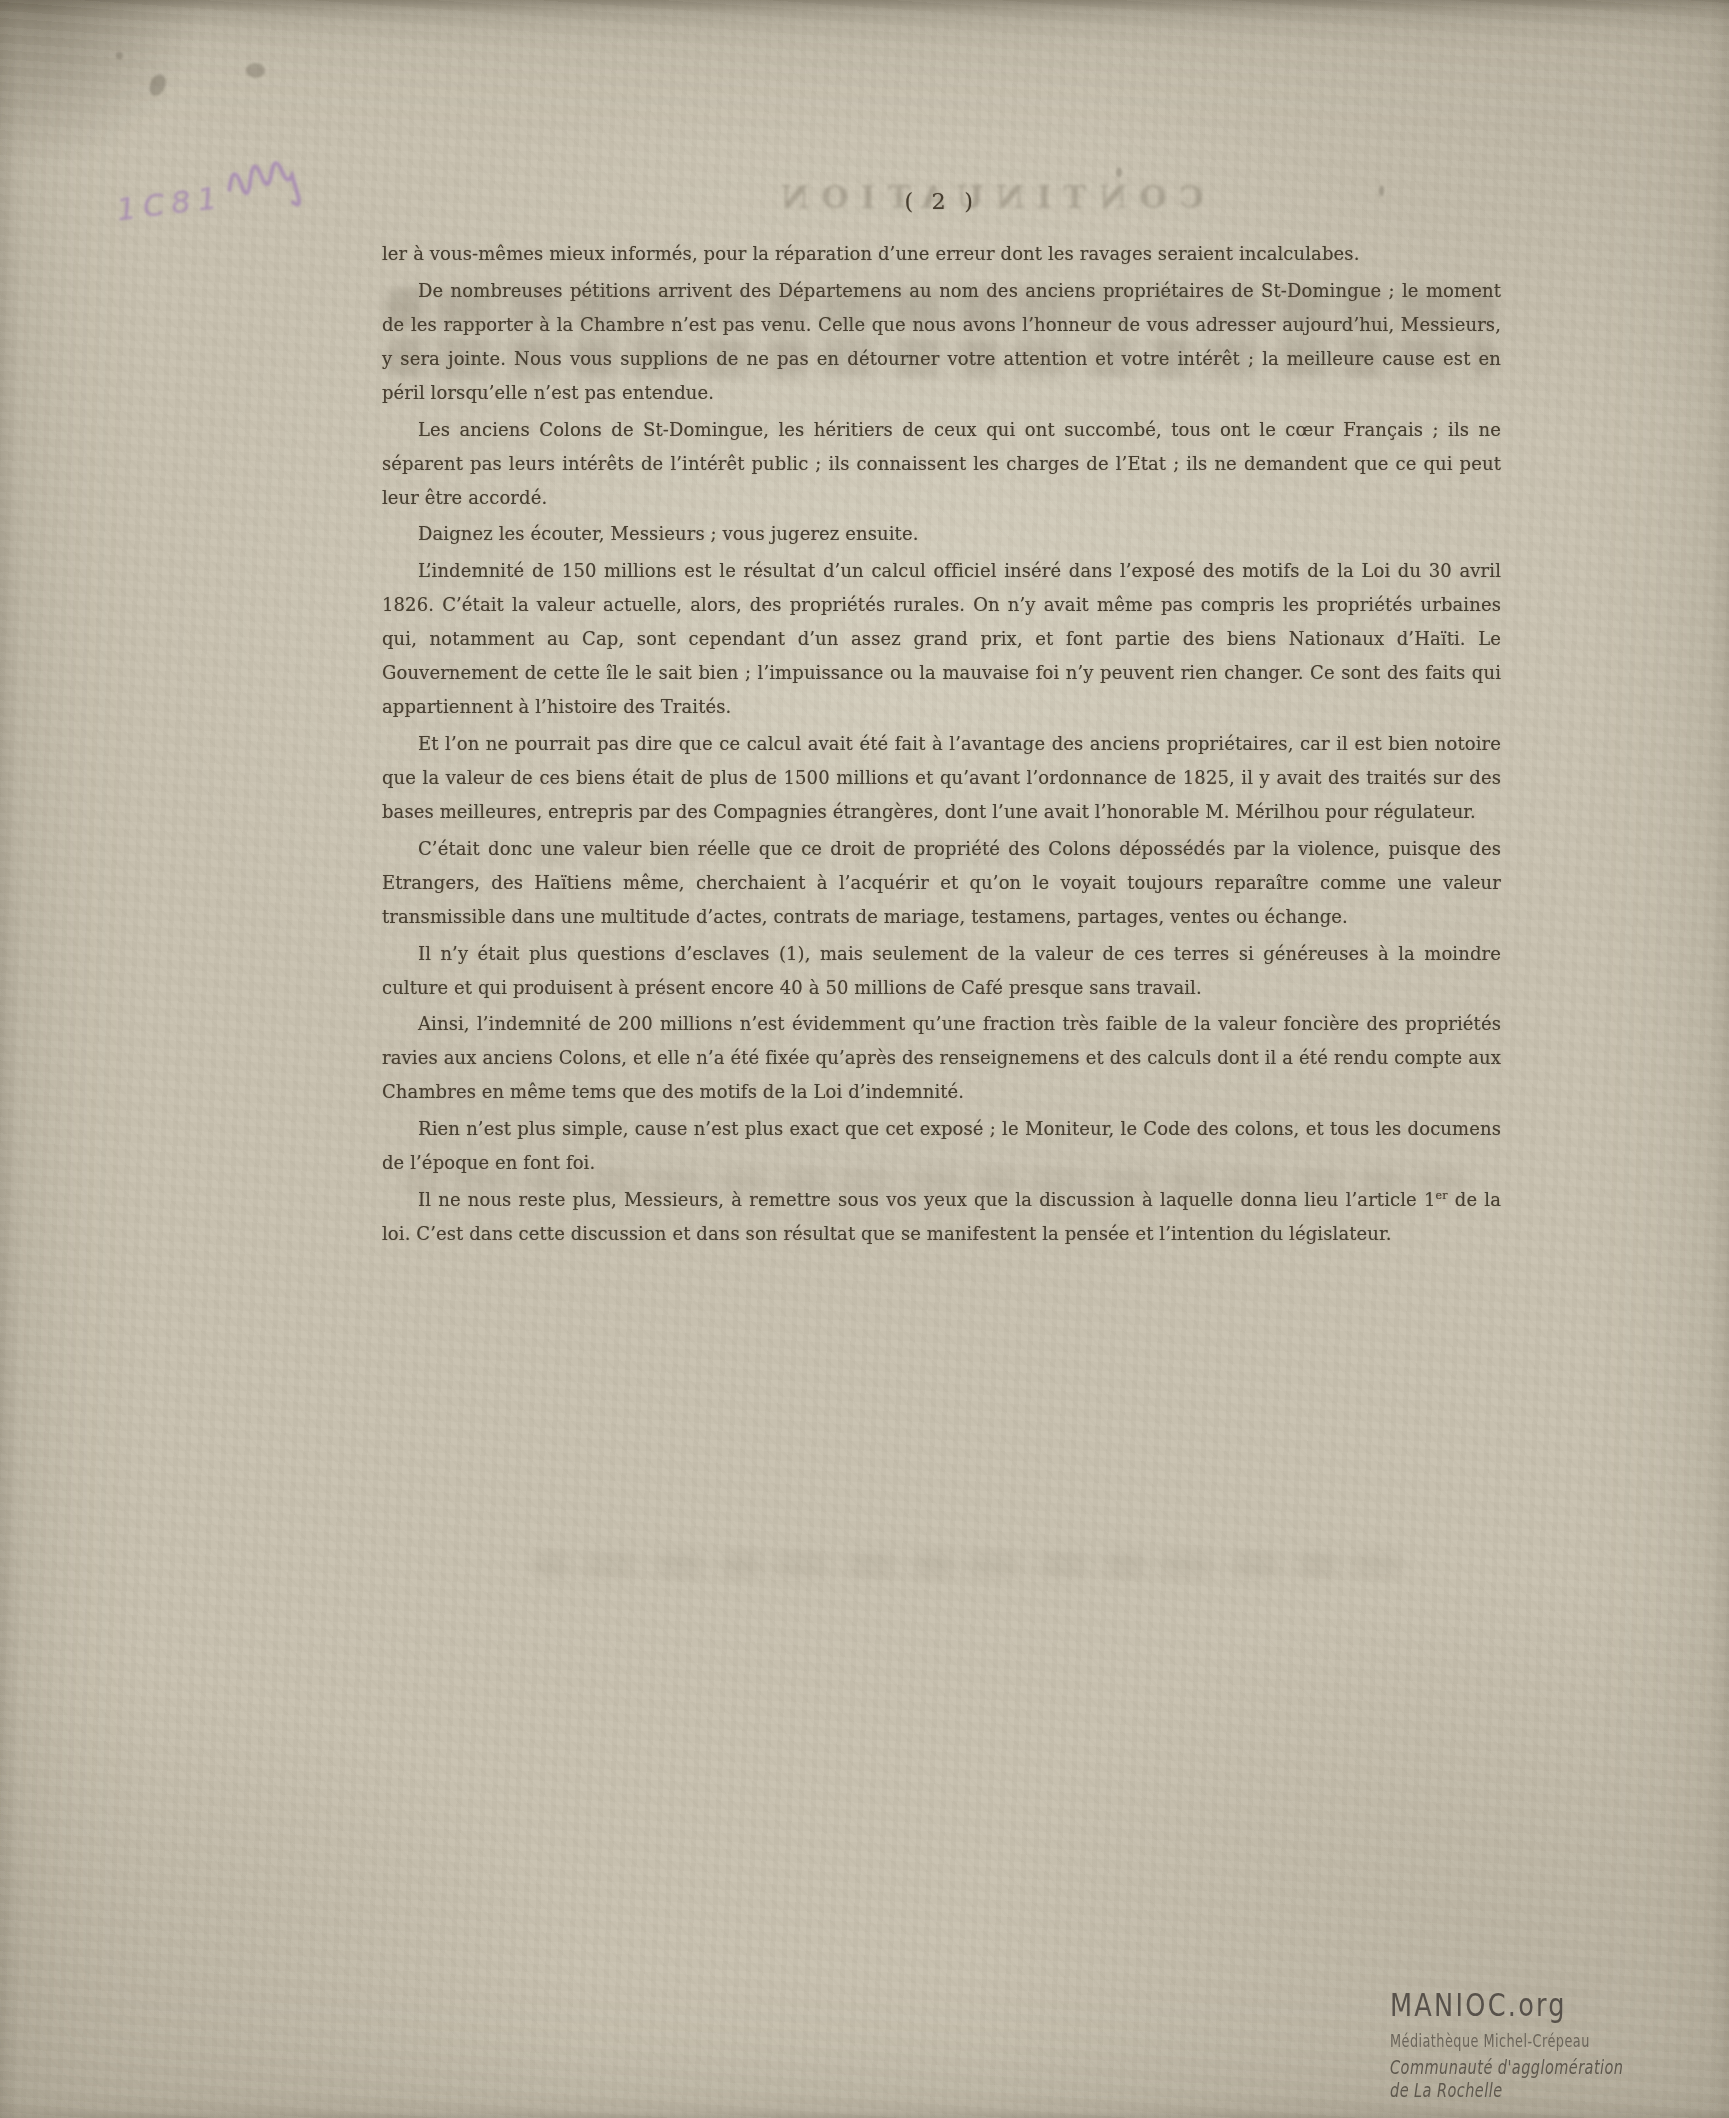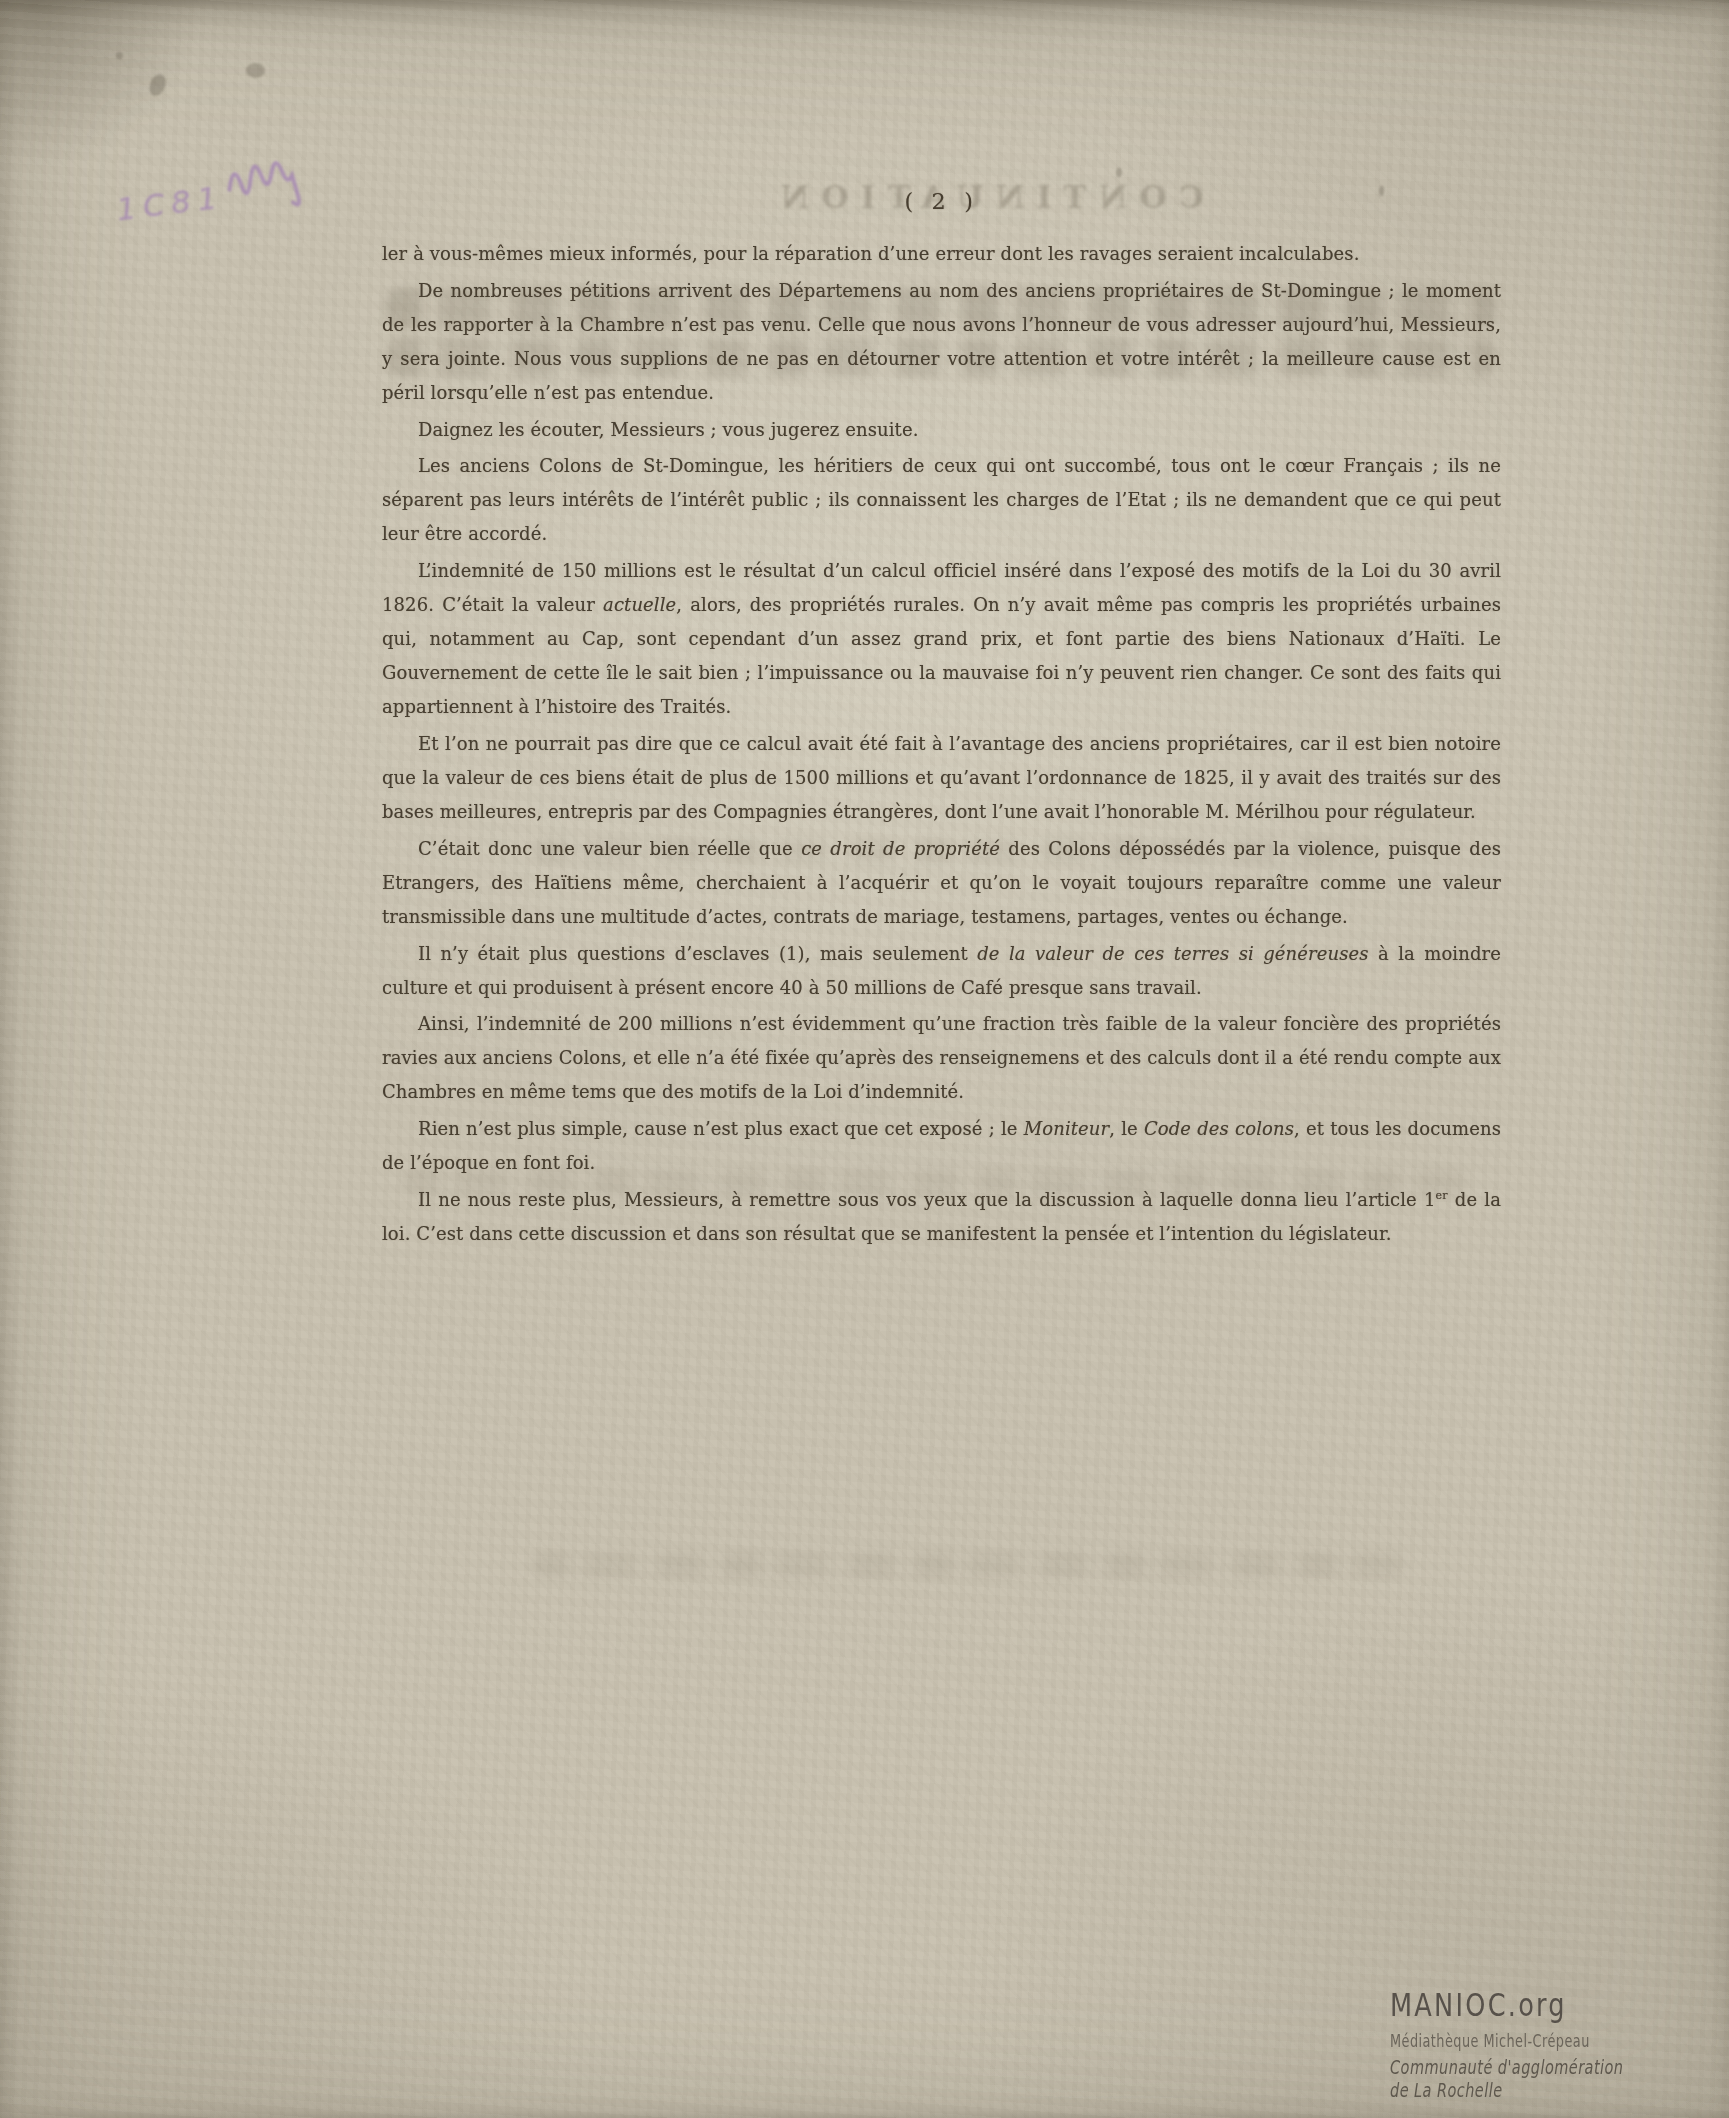--- a/index.html
+++ b/index.html
@@ -46,21 +46,21 @@
       rgba(80,71,55,0.50) 127px 169px, rgba(80,71,55,0.06) 169px 192px);
   }
 
   .text-block {
     position:absolute; left:382px; top:237px; width:1119px;
     color:#473e30; font-size:18px; line-height:34px; text-align:justify;
     letter-spacing:0.1px; text-shadow:0 0 0.8px rgba(71,62,48,0.5);
   }
   .para { margin:0 0 2.8px 0; }
   .para.indent { text-indent:36px; }
-  .it { font-style:italic; }
+  .it { }
   .sup { vertical-align:super; font-size:0.62em; line-height:0; }
 
   .handwriting {
     position:absolute; left:115px; top:161px; transform:rotate(-7deg);
     font-family:"DejaVu Sans", sans-serif; font-style:italic; font-size:31px;
     letter-spacing:6.7px; color:rgba(152,114,180,0.60); filter:blur(0.8px);
     white-space:nowrap;
   }
   .handwriting svg { vertical-align:-10px; margin-left:3.4px; }
 
@@ -94,22 +94,22 @@
     <span>1C81</span><svg width="112" height="56" viewBox="0 0 200 100">
       <path d="M6,52 q12,-50 22,-6 q8,36 18,-10 q10,-40 20,0 q8,30 18,-4 q10,-36 20,2 q6,22 16,6 l6,36 q4,26 -10,12" fill="none" stroke="rgba(152,114,180,0.6)" stroke-width="7" stroke-linecap="round"></path>
     </svg>
   </div>
 
   <div class="page-number">( 2 )</div>
 
   <div class="text-block" id="text-block">
       <p class="para"><span>ler à vous-mêmes mieux informés, pour la réparation d’une erreur dont les ravages seraient incalculabes.</span></p>
       <p class="para indent"><span>De nombreuses pétitions arrivent des Départemens au nom des anciens propriétaires de St-Domingue ; le moment de les rapporter à la Chambre n’est pas venu. Celle que nous avons l’honneur de vous adresser aujourd’hui, Messieurs, y sera jointe. Nous vous supplions de ne pas en détourner votre attention et votre intérêt ; la meilleure cause est en péril lorsqu’elle n’est pas entendue.</span></p>
+      <p class="para indent"><span>Les anciens Colons de St-Domingue, les héritiers de ceux qui ont succombé, tous ont le cœur Français ; ils ne séparent pas leurs intérêts de l’intérêt public ; ils connaissent les charges de l’Etat ; ils ne demandent que ce qui peut leur être accordé.</span></p>
       <p class="para indent"><span>Daignez les écouter, Messieurs ; vous jugerez ensuite.</span></p>
-      <p class="para indent"><span>Les anciens Colons de St-Domingue, les héritiers de ceux qui ont succombé, tous ont le cœur Français ; ils ne séparent pas leurs intérêts de l’intérêt public ; ils connaissent les charges de l’Etat ; ils ne demandent que ce qui peut leur être accordé.</span></p>
       <p class="para indent"><span>L’indemnité de 150 millions est le résultat d’un calcul officiel inséré dans l’exposé des motifs de la Loi du 30 avril 1826. C’était la valeur </span><span class="it">actuelle</span><span>, alors, des propriétés rurales. On n’y avait même pas compris les propriétés urbaines qui, notamment au Cap, sont cependant d’un assez grand prix, et font partie des biens Nationaux d’Haïti. Le Gouvernement de cette île le sait bien ; l’impuissance ou la mauvaise foi n’y peuvent rien changer. Ce sont des faits qui appartiennent à l’histoire des Traités.</span></p>
       <p class="para indent"><span>Et l’on ne pourrait pas dire que ce calcul avait été fait à l’avantage des anciens propriétaires, car il est bien notoire que la valeur de ces biens était de plus de 1500 millions et qu’avant l’ordonnance de 1825, il y avait des traités sur des bases meilleures, entrepris par des Compagnies étrangères, dont l’une avait l’honorable M. Mérilhou pour régulateur.</span></p>
       <p class="para indent"><span>C’était donc une valeur bien réelle que </span><span class="it">ce droit de propriété</span><span> des Colons dépossédés par la violence, puisque des Etrangers, des Haïtiens même, cherchaient à l’acquérir et qu’on le voyait toujours reparaître comme une valeur transmissible dans une multitude d’actes, contrats de mariage, testamens, partages, ventes ou échange.</span></p>
       <p class="para indent"><span>Il n’y était plus questions d’esclaves (1), mais seulement </span><span class="it">de la valeur de ces terres si généreuses</span><span> à la moindre culture et qui produisent à présent encore 40 à 50 millions de Café presque sans travail.</span></p>
       <p class="para indent"><span>Ainsi, l’indemnité de 200 millions n’est évidemment qu’une fraction très faible de la valeur foncière des propriétés ravies aux anciens Colons, et elle n’a été fixée qu’après des renseignemens et des calculs dont il a été rendu compte aux Chambres en même tems que des motifs de la Loi d’indemnité.</span></p>
       <p class="para indent"><span>Rien n’est plus simple, cause n’est plus exact que cet exposé ; le </span><span class="it">Moniteur</span><span>, le </span><span class="it">Code des colons</span><span>, et tous les documens de l’époque en font foi.</span></p>
       <p class="para indent"><span>Il ne nous reste plus, Messieurs, à remettre sous vos yeux que la discussion à laquelle donna lieu l’article 1</span><span class="sup">er</span><span> de la loi. C’est dans cette discussion et dans son résultat que se manifestent la pensée et l’intention du législateur.</span></p>
     </div>
 
   <div class="watermark">

